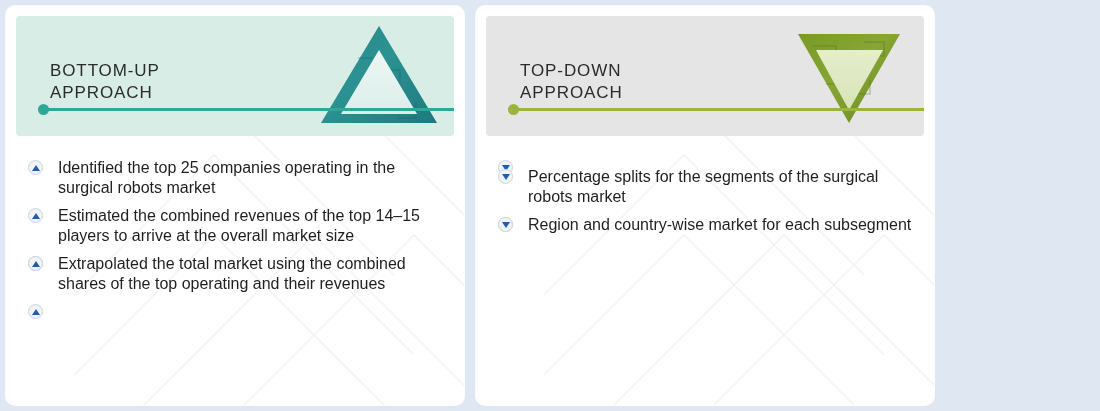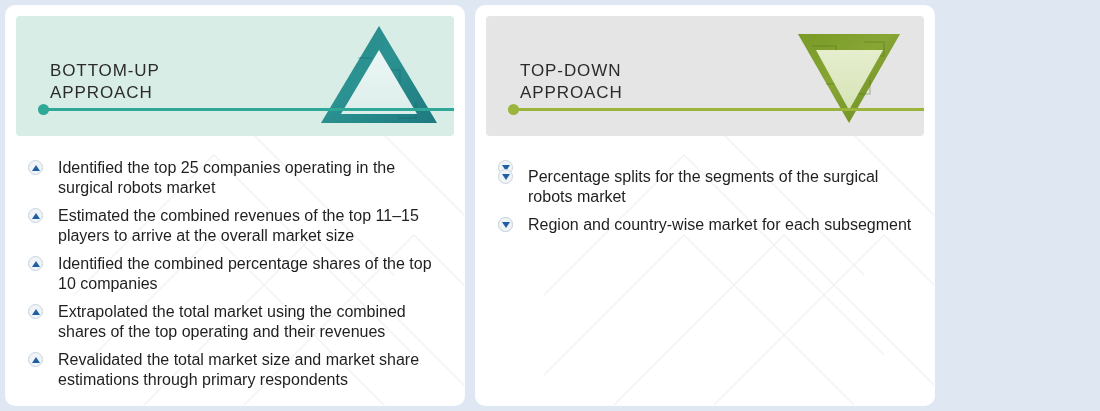--- a/index.html
+++ b/index.html
@@ -213,33 +213,31 @@
       </div>
     </div>
 
     <ul class="list">
       <li>
         <span class="bullet up"></span>
         <span>Identified the top 25 companies operating in the surgical robots market</span>
       </li>
       <li>
         <span class="bullet up"></span>
-        <span>Estimated the combined revenues of the top 11–15 players to arrive at the overall market size</span>
-      </li>
-      <li>
-        <span class="bullet up"></span>
-        <span>Identified the combined percentage shares of the top 10 companies</span>
+        <span>Estimated the combined revenues of the top 14–15 players to arrive at the overall market size</span>
+      </li>
+      <li>
+        <span class="bullet up"></span>
       </li>
       <li>
         <span class="bullet up"></span>
         <span>Extrapolated the total market using the combined shares of the top operating and their revenues</span>
       </li>
       <li>
         <span class="bullet up"></span>
-        <span>Revalidated the total market size and market share estimations through primary respondents</span>
       </li>
     </ul>
   </section>
 
   <section class="panel">
 
     <div class="watermark">
       <svg viewBox="0 0 430 330" width="430" height="330" aria-hidden="true">
         <g fill="none" stroke="#e6e8ea" stroke-width="1.3">
           <path d="M -60 250 L 140 50 L 340 250"></path>

